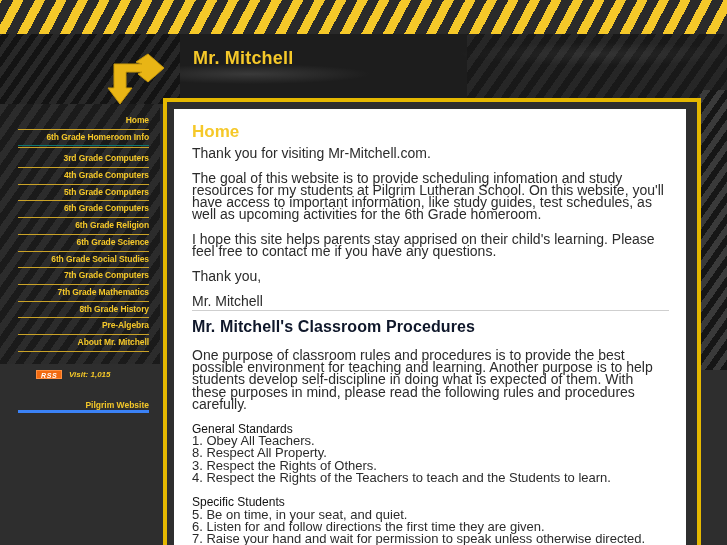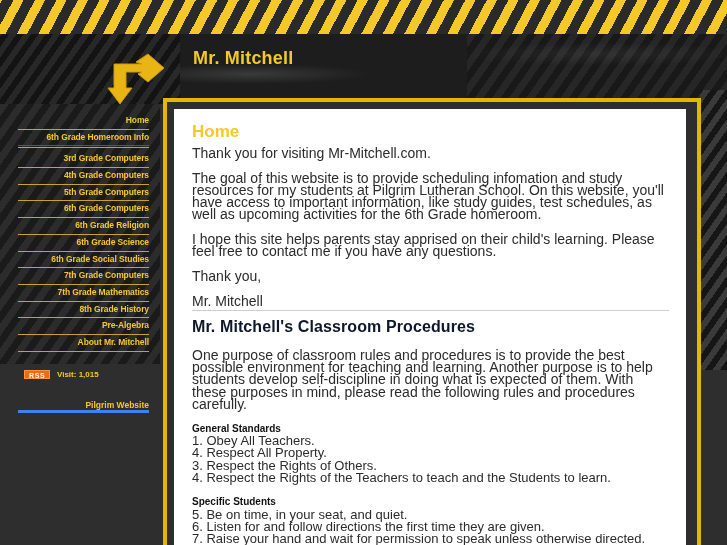--- a/index.html
+++ b/index.html
@@ -62,22 +62,22 @@
       height: 16.7px; line-height: 14px;
       border-bottom: 1px solid #c9a227;
       text-decoration: none; cursor: pointer;
       white-space: nowrap;
       letter-spacing: -0.1px;
     }
     .nav-item.gap-after { margin-bottom: 4px; border-bottom: 1px solid #0f766e; }
     .nav-gap-line { height: 0; border-top: 1px solid #c9a227; margin-top: -3px; margin-bottom: 3px; }
 
     .rss-row {
-      position: absolute; left: 24px; top: 369px; width: 131px; height: 10px;
-      display: flex; align-items: center;
+      position: absolute; left: 36px; top: 369px; width: 131px; height: 10px;
+      display: flex; align-items: center; font-style: italic;
     }
     .rss-badge {
       background: #f26a10; color: #fff; font-size: 7px; font-weight: bold;
       padding: 0 4px; height: 9px; line-height: 9px; width: 26px; text-align: center;
       letter-spacing: 0.6px; border: 1px solid #ff9040;
     }
     .visit {
       margin-left: 7px; font-size: 8px; font-weight: bold; color: #f5c829;
     }
     .pilgrim {
@@ -111,21 +111,21 @@
       margin-bottom: 12.3px;
     }
     .hr {
       border-top: 1px solid #cfcfcf; margin-top: 3px;
     }
     .h2 {
       font-size: 16px; font-weight: bold; color: #0f172a;
       margin-top: 7px; margin-bottom: 13px; letter-spacing: 0.1px;
     }
     .sub {
-      font-size: 10px; font-weight: bold; color: #111; line-height: 12.3px;
+      font-size: 12px; font-weight: normal; color: #111; line-height: 12.3px;
     }
     .li {
       font-size: 13px; line-height: 12.3px; color: #2b2b2b;
     }
     .list-block { margin-bottom: 12.3px; }
   </style>
 </head>
 <body>
 
 <div class="hazard"></div>
@@ -173,21 +173,21 @@
       <p class="p">I hope this site helps parents stay apprised on their child's learning. Please feel free to contact me if you have any questions.</p>
       <p class="p">Thank you,</p>
       <p class="p" style="margin-bottom:0">Mr. Mitchell</p>
       <div class="hr"></div>
       <h2 class="h2">Mr. Mitchell's Classroom Procedures</h2>
       <p class="p">One purpose of classroom rules and procedures is to provide the best possible environment for teaching and learning. Another purpose is to help students develop self-discipline in doing what is expected of them. With these purposes in mind, please read the following rules and procedures carefully.</p>
 
       <div class="list-block">
         <div class="sub">General Standards</div>
         <div class="li">1. Obey All Teachers.</div>
-        <div class="li">4. Respect All Property.</div>
+        <div class="li">8. Respect All Property.</div>
         <div class="li">3. Respect the Rights of Others.</div>
         <div class="li">4. Respect the Rights of the Teachers to teach and the Students to learn.</div>
       </div>
 
       <div class="list-block">
         <div class="sub">Specific Students</div>
         <div class="li">5. Be on time, in your seat, and quiet.</div>
         <div class="li">6. Listen for and follow directions the first time they are given.</div>
         <div class="li">7. Raise your hand and wait for permission to speak unless otherwise directed.</div>
       </div>

